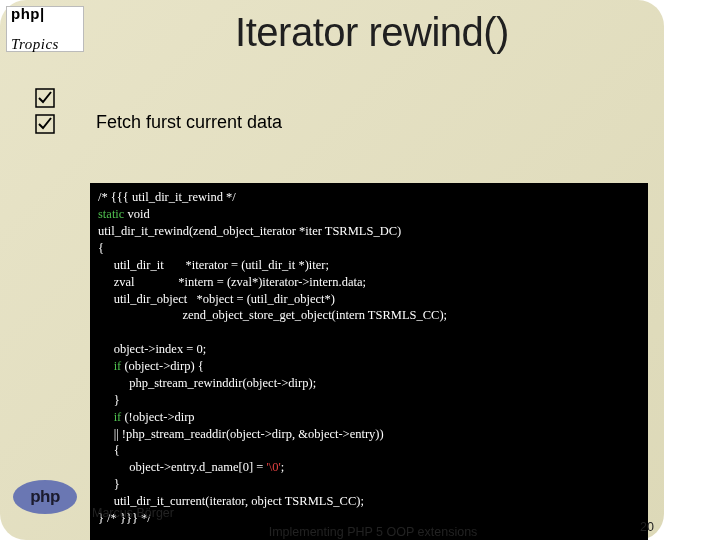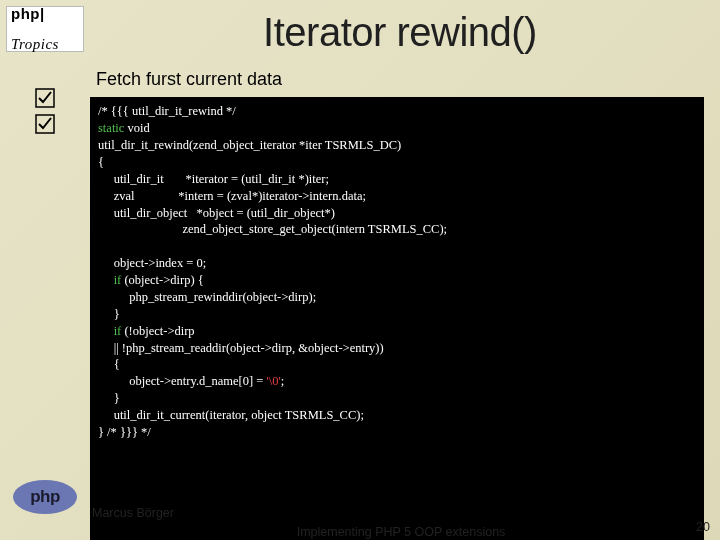--- a/index.html
+++ b/index.html
@@ -1,21 +1,22 @@
 <!DOCTYPE html>
 <html><head>
 <meta charset="utf-8">
 <style>
   * { margin: 0; padding: 0; box-sizing: border-box; }
   html, body { width: 720px; height: 540px; overflow: hidden; font-family: Verdana, Geneva, sans-serif; }
   .slide {
-    width: 720px; height: 540px;
+    width: 664px; height: 540px;
     background: linear-gradient(135deg, #e8e4c8 0%, #ddd9b8 100%);
     position: relative;
     display: flex;
+    border-radius: 26px;
   }
   .sidebar {
     width: 90px;
     height: 100%;
     display: flex;
     flex-direction: column;
     justify-content: space-between;
     align-items: center;
     padding: 6px 0 6px 0;
     position: relative;
@@ -57,20 +58,21 @@
     font-size: 17px;
     font-family: Verdana, sans-serif;
     letter-spacing: -0.5px;
   }
   .main {
     flex: 1;
     display: flex;
     flex-direction: column;
     padding: 0 10px 0 0;
     position: relative;
+    gap: 43px;
   }
   .title {
     font-family: Verdana, Geneva, sans-serif;
     font-size: 40px;
     font-weight: normal;
     color: #202020;
     text-align: center;
     margin: 10px 0 12px 0;
     letter-spacing: -0.5px;
   }

